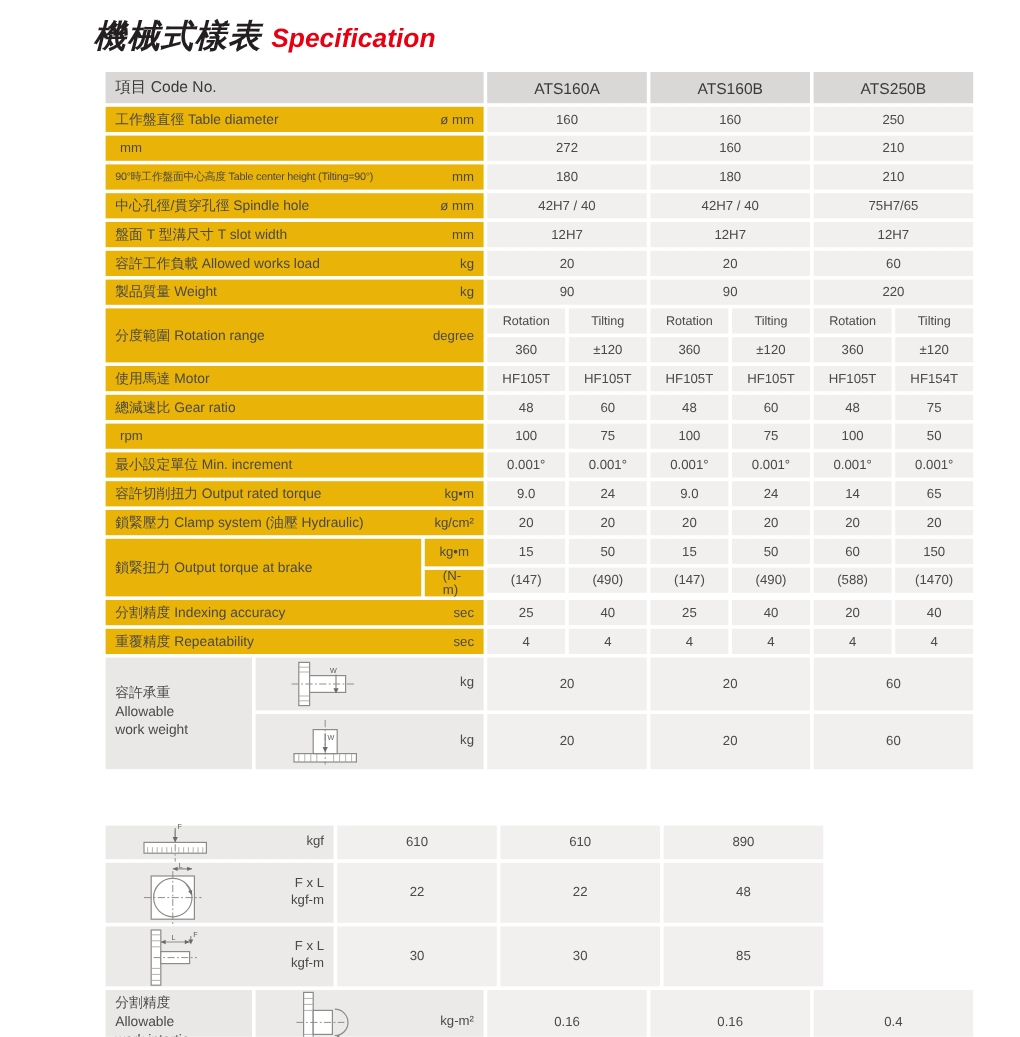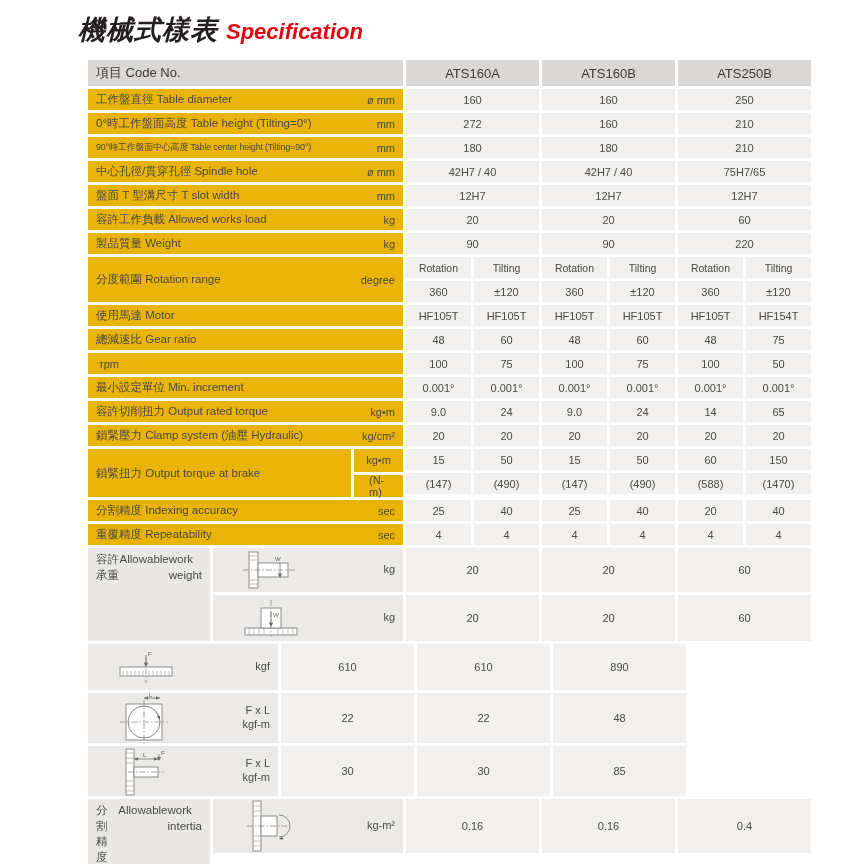--- a/index.html
+++ b/index.html
@@ -34,21 +34,21 @@
   .w-col{width:133px;flex:none;}
   .w-half{width:65px;flex:none;}
   .w-brl{width:263px;flex:none;}
   .w-u{width:49px;flex:none;}
   .w-sect{width:122px;flex:none;}
   .w-icon{width:190px;flex:none;}
 
   .ucol{display:flex;flex-direction:column;gap:3px;width:49px;flex:none;}
   .ucol .cell{flex:1;font-size:11px;}
 
-  .seclbl{flex-direction:row;align-items:flex-start;justify-content:center;
+  .seclbl{flex-direction:column;align-items:flex-start;justify-content:center;
           background:#e9e8e6;padding:4px 8px;line-height:1.35;font-size:11.5px;}
   .iconcell{background:#ebeae8;justify-content:space-between;padding:0 8px 0 26px;height:100%;}
   .iconwrap{display:flex;align-items:center;}
   .unitlines{text-align:right;font-size:11px;line-height:1.25;}
 
   svg{display:block;}
   svg text{font-size:6px;fill:#5a5a58;font-family:"Liberation Sans",sans-serif;}
   .sv{stroke:#8b8b89;fill:#ffffff;stroke-width:1;}
   .svn{stroke:#8b8b89;fill:none;stroke-width:1;}
   .tick{stroke:#a5a4a2;stroke-width:0.7;fill:none;}
@@ -73,21 +73,20 @@
         <div class="cell lblc w-label">
           <span class="lt">工作盤直徑 Table diameter</span>
           <span class="unit">ø mm</span>
         </div>
         <div class="cell w-col">160</div>
         <div class="cell w-col">160</div>
         <div class="cell w-col">250</div>
       </div>
       <div class="tr">
         <div class="cell lblc w-label">
-          <span class="lt">0°時工作盤面高度 Table height (Tilting=0°)</span>
           <span class="unit">mm</span>
         </div>
         <div class="cell w-col">272</div>
         <div class="cell w-col">160</div>
         <div class="cell w-col">210</div>
       </div>
       <div class="tr">
         <div class="cell lblc w-label sm">
           <span class="lt">90°時工作盤面中心高度 Table center height (Tilting=90°)</span>
           <span class="unit">mm</span>
@@ -321,21 +320,21 @@
               </div>
             </div>
             <div class="cell w-col">20</div>
             <div class="cell w-col">20</div>
             <div class="cell w-col">60</div>
           </div>
         </div>
       </div>
       <div class="tr">
         <div class="vgroup">
-          <div class="line" style="height: 46px;">
+          <div class="line" style="height: 28px; margin-top: 44px;">
             <div class="cell iconcell w-icon">
               <div class="iconwrap">
                 <svg width="64" height="40" viewBox="0 0 64 40">
                   <rect class="sv" x="6" y="20" width="52" height="9"></rect>
                   <path class="tick" d="M9 24v5M13 24v5M17 24v5M21 24v5M25 24v5M29 24v5M35 24v5M39 24v5M43 24v5M47 24v5M51 24v5M55 24v5"></path>
                   <path class="cl" d="M32 10V36"></path>
                   <text x="34" y="9">F</text>
                   <line class="svn" x1="32" y1="8" x2="32" y2="17"></line>
                   <path class="ah" d="M32 20l-2.2-4.5h4.4z"></path>
                 </svg>

